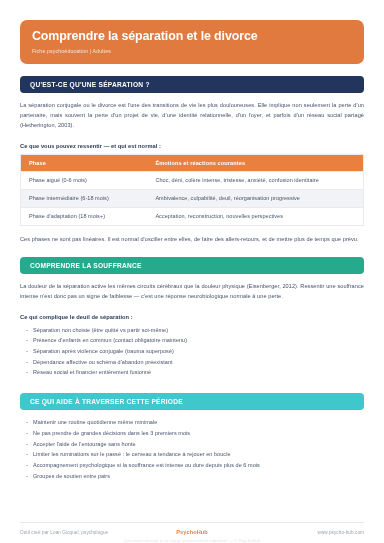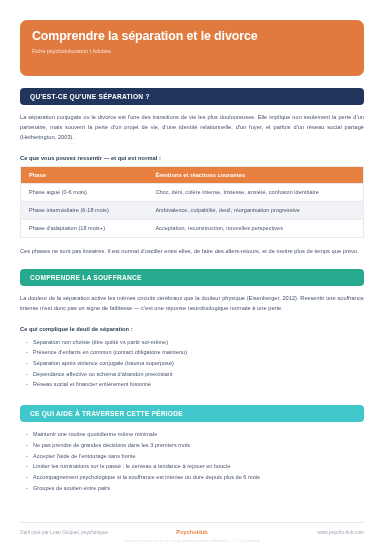--- a/index.html
+++ b/index.html
@@ -22,21 +22,21 @@
     box-sizing: border-box;
     padding: 20px 20px 0 20px;
     display: flex;
     flex-direction: column;
   }
 
   
   .title-banner {
     background: #e07a3f;
     border-radius: 7px;
-    padding: 9px 12px 22px 12px;
+    padding: 9px 12px 10px 12px;
     margin-bottom: 12px;
   }
   .title-banner .doc-title {
     color: #ffffff;
     font-size: 12.4px;
     font-weight: bold;
     letter-spacing: -0.1px;
     line-height: 1.25;
     margin: 0 0 3px 0;
   }

